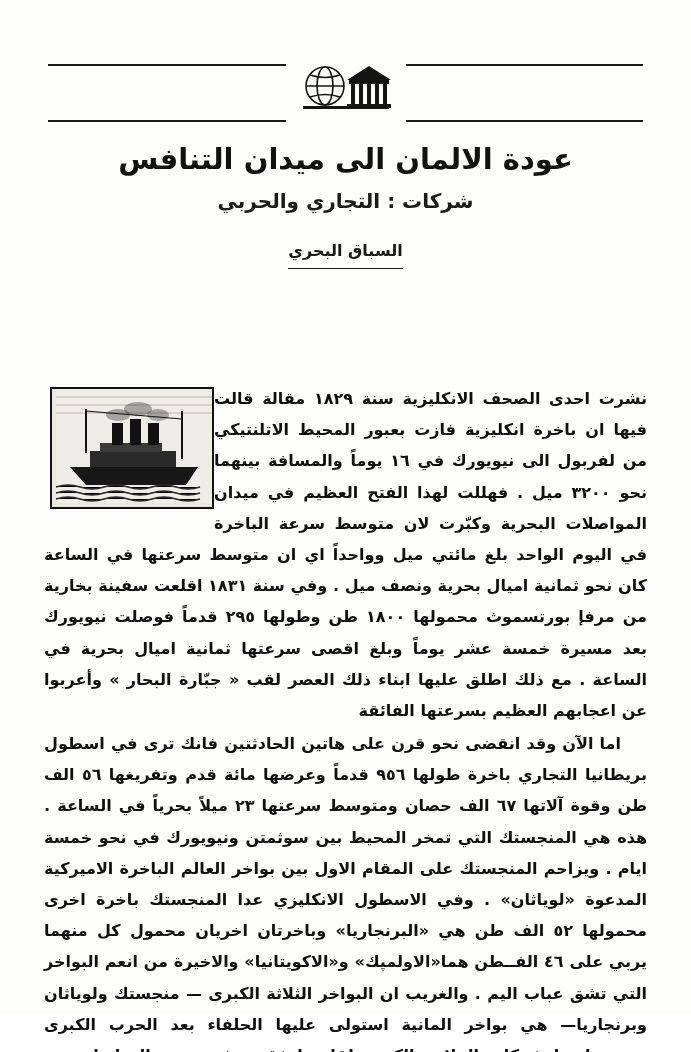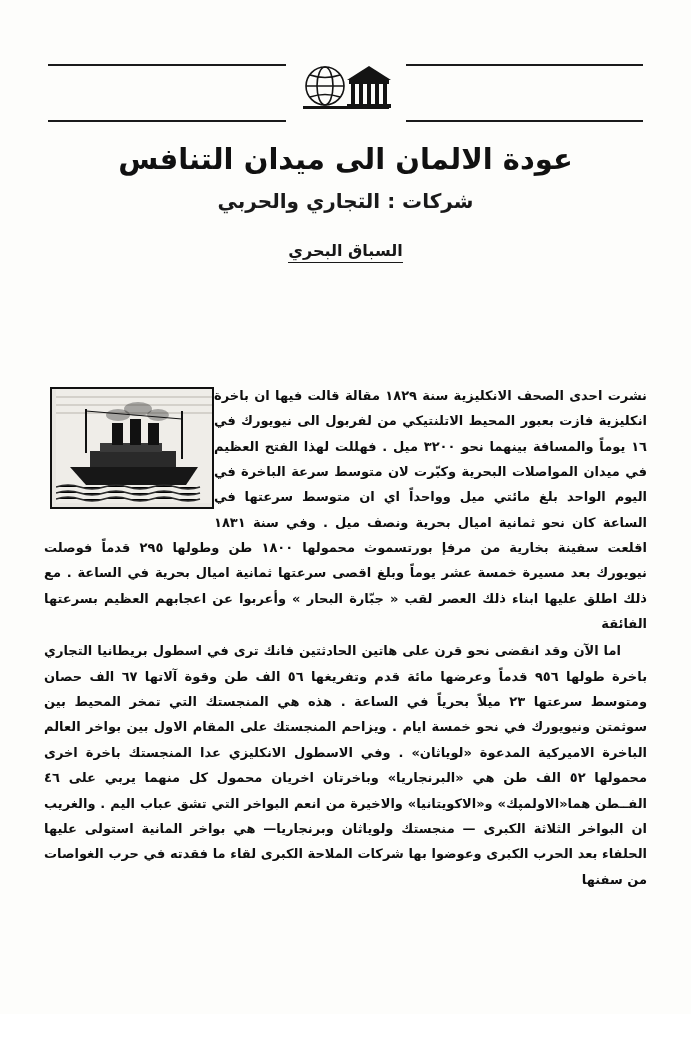--- a/index.html
+++ b/index.html
@@ -80,21 +80,21 @@
     color: #181818;
     font-weight: bold;
   }
   .section-head {
     margin-top: 28px;
     font-size: 16px;
     color: #181818;
     font-weight: bold;
     display: inline-block;
     border-bottom: 1.5px solid #1a1a1a;
-    padding-bottom: 2px;
+    padding-bottom: 8px;
   }
 
   
   .body-wrap {
     position: absolute;
     top: 383px;
     left: 44px;
     right: 44px;
     direction: rtl;
     text-align: justify;
@@ -104,21 +104,21 @@
     width: 160px;
     margin: 4px 0 6px 6px;
     border: 2px solid #111;
     background: #e9e7e2;
     position: relative;
     height: 118px;
     overflow: hidden;
   }
   .figure svg { display: block; }
   .para {
-    font-size: 13px;
+    font-size: 16px;
     line-height: 1.95;
     color: #0f0f0f;
     margin: 0 0 2px 0;
     text-align: justify;
     text-justify: inter-word;
     font-weight: bold;
   }
   .para.indent { text-indent: 26px; }
   .para.p1 { }
   .clearer { clear: both; height: 0; }

